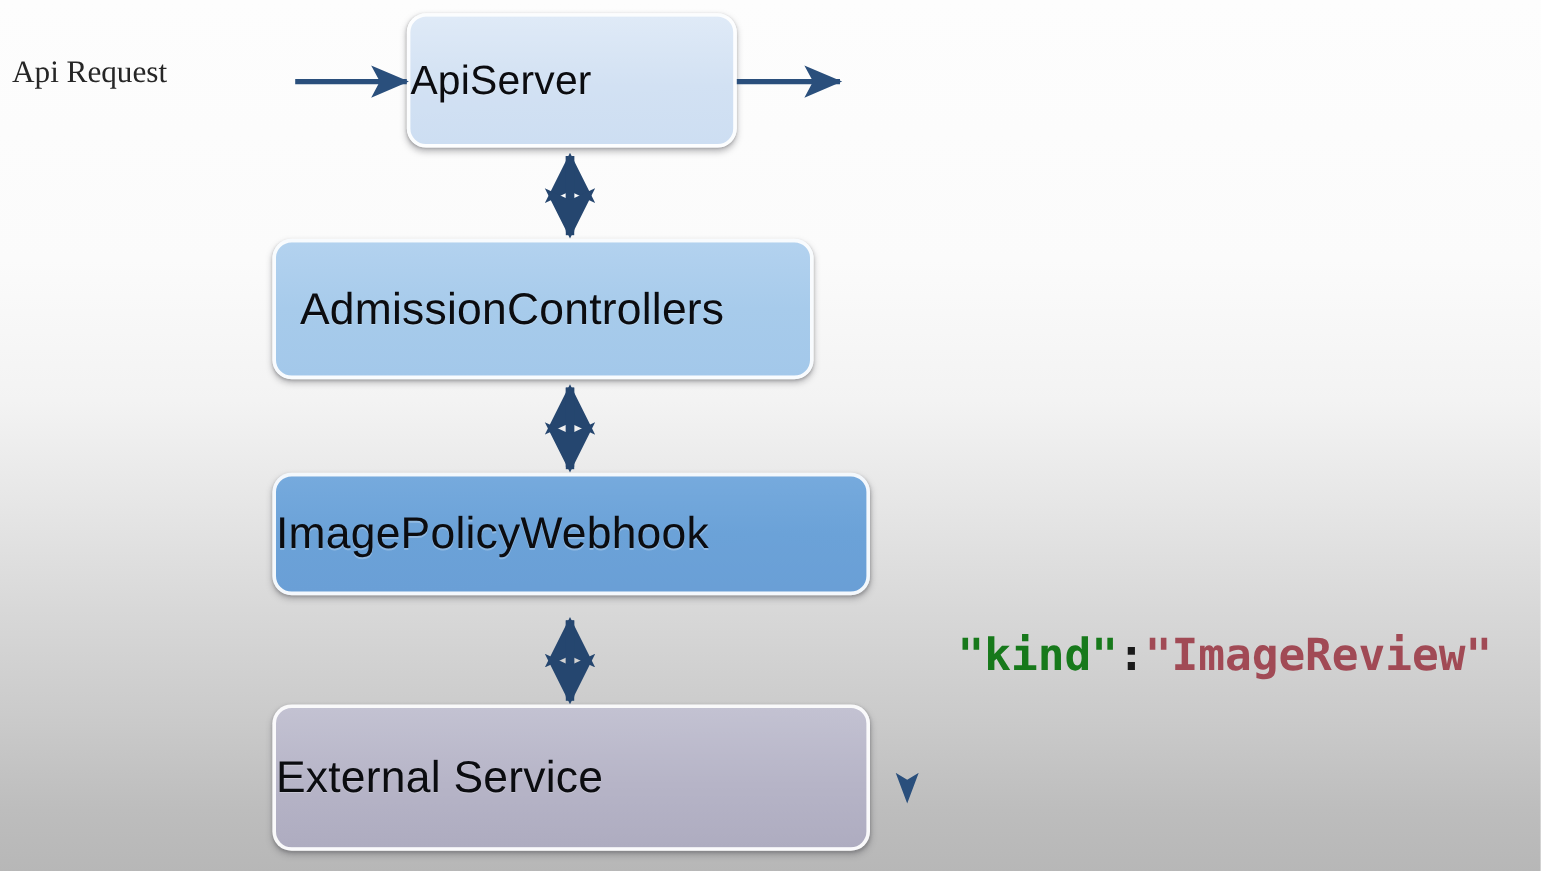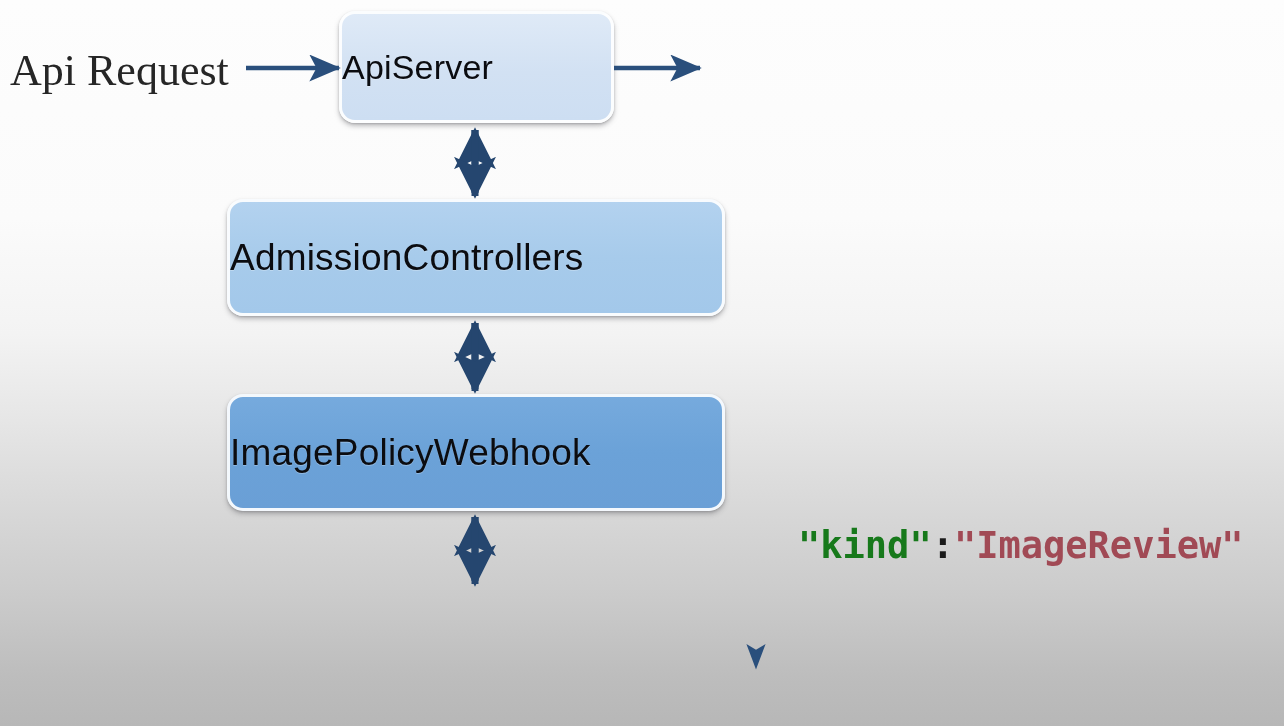--- a/index.html
+++ b/index.html
@@ -49,49 +49,50 @@
     top: 11px;
     width: 275px;
     height: 112px;
     font-size: 34px;
     background: linear-gradient(to bottom, #dfeaf7 0%, #d2e1f3 55%, #cddef2 100%);
   }
 
   #node-admission {
     left: 227px;
     top: 199px;
-    width: 498px;
+    width: 451px;
     height: 117px;
     font-size: 37px;
     background: linear-gradient(to bottom, #b3d2ef 0%, #a7cbeb 50%, #a3c8ea 100%);
+    padding-left: 20px;
   }
 
   #node-webhook {
     left: 227px;
     top: 394px;
     width: 498px;
-    height: 117px;
+    height: 102px;
     font-size: 37px;
     background: linear-gradient(to bottom, #76aadd 0%, #6ba2d8 50%, #6a9fd6 100%);
   }
 
   #node-external {
     left: 227px;
     top: 587px;
     width: 498px;
     height: 122px;
     font-size: 37px;
     background: linear-gradient(to bottom, #c3c2d2 0%, #b6b4c7 55%, #aeacc0 100%);
   }
 
   
   .plain-label {
     position: absolute;
     font-family: "Liberation Serif", serif;
-    font-size: 44px;
+    font-size: 26px;
     color: #262626;
     white-space: nowrap;
   }
   #label-api-request { left: 10px; top: 45px; }
   #label-allow-deny  { left: 707px; top: 45px; }
 
   
   #arrow-layer {
     position: absolute;
     left: 0;
@@ -129,20 +130,23 @@
   </div>
 
   <div class="node" id="node-admission">
     <span>AdmissionControllers</span>
   </div>
 
   <div class="node" id="node-webhook">
     <span>ImagePolicyWebhook</span>
   </div>
 
+  <div class="node" id="node-external">
+    <span>External Service</span>
+  </div>
 
   <svg id="arrow-layer" viewBox="0 0 1284 726">
     <defs>
       <marker id="head-r" markerWidth="8" markerHeight="8" refX="6.6" refY="3" orient="auto" markerUnits="strokeWidth">
         <path d="M0,0 L7,3 L0,6 L1.6,3 Z" fill="#2a4f7c"></path>
       </marker>
       <marker id="head-u" markerWidth="7" markerHeight="7" refX="5.6" refY="3" orient="auto" markerUnits="strokeWidth">
         <path d="M0,0 L6,3 L0,6 L1.4,3 Z" fill="#25466f"></path>
       </marker>
       <marker id="head-thin" markerWidth="9" markerHeight="9" refX="7.5" refY="3" orient="auto" markerUnits="strokeWidth">

